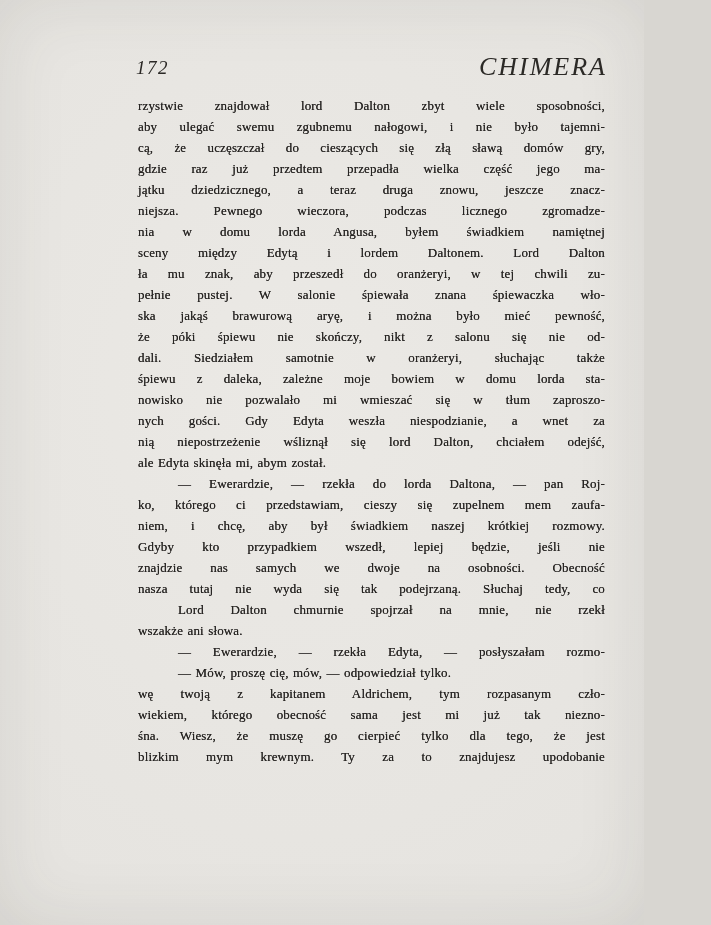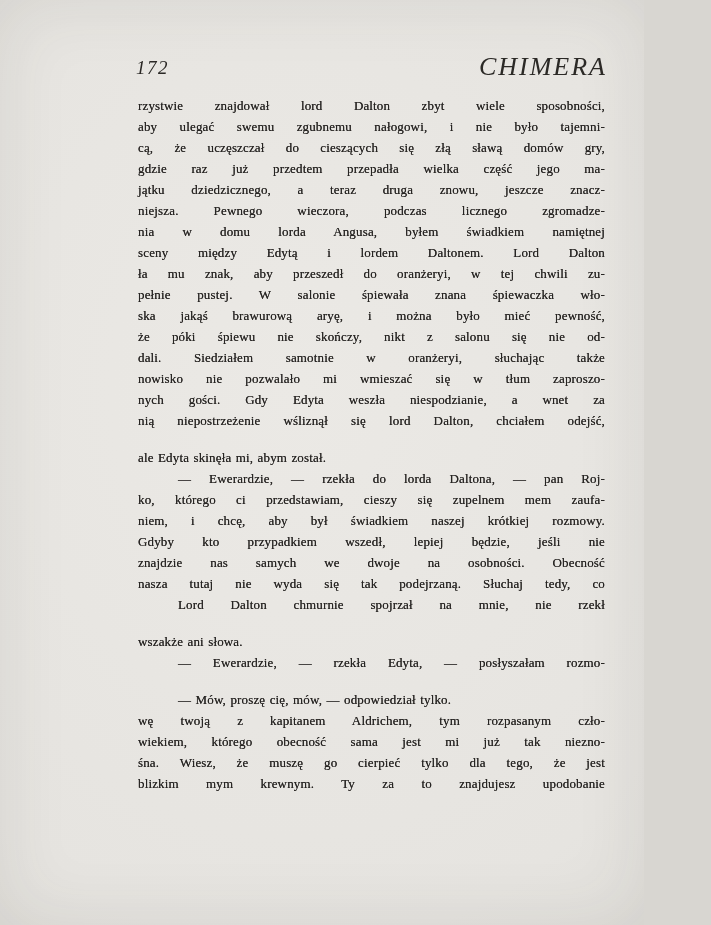--- a/index.html
+++ b/index.html
@@ -54,21 +54,20 @@
     height: 21px;
     letter-spacing: 0.15px;
     word-spacing: 1px;
     text-align: justify;
     text-align-last: justify;
     white-space: normal;
     text-shadow: 0 0 0.45px rgba(35,32,30,0.85);
   }
   .line.end {
     text-align-last: left;
-    margin-top: 16px;
   }
   .line.indent {
     text-indent: 40px;
   }
 </style>
 </head>
 <body>
 
 <div class="scan-page">
   <div class="running-head">
@@ -82,20 +81,21 @@
       <div class="line">gdzie raz już przedtem przepadła wielka część jego ma-</div>
       <div class="line">jątku dziedzicznego, a teraz druga znowu, jeszcze znacz-</div>
       <div class="line">niejsza. Pewnego wieczora, podczas licznego zgromadze-</div>
       <div class="line">nia w domu lorda Angusa, byłem świadkiem namiętnej</div>
       <div class="line">sceny między Edytą i lordem Daltonem. Lord Dalton</div>
       <div class="line">ła mu znak, aby przeszedł do oranżeryi, w tej chwili zu-</div>
       <div class="line">pełnie pustej. W salonie śpiewała znana śpiewaczka wło-</div>
       <div class="line">ska jakąś brawurową aryę, i można było mieć pewność,</div>
       <div class="line">że póki śpiewu nie skończy, nikt z salonu się nie od-</div>
       <div class="line">dali. Siedziałem samotnie w oranżeryi, słuchając także</div>
+      <div class="line">śpiewu z daleka, zależne moje bowiem w domu lorda sta-</div>
       <div class="line">nowisko nie pozwalało mi wmieszać się w tłum zaproszo-</div>
       <div class="line">nych gości. Gdy Edyta weszła niespodzianie, a wnet za</div>
       <div class="line">nią niepostrzeżenie wśliznął się lord Dalton, chciałem odejść,</div>
       <div class="line end">ale Edyta skinęła mi, abym został.</div>
       <div class="line indent">— Ewerardzie, — rzekła do lorda Daltona, — pan Roj-</div>
       <div class="line">ko, którego ci przedstawiam, cieszy się zupelnem mem zaufa-</div>
       <div class="line">niem, i chcę, aby był świadkiem naszej krótkiej rozmowy.</div>
       <div class="line">Gdyby kto przypadkiem wszedł, lepiej będzie, jeśli nie</div>
       <div class="line">znajdzie nas samych we dwoje na osobności. Obecność</div>
       <div class="line">nasza tutaj nie wyda się tak podejrzaną. Słuchaj tedy, co</div>

